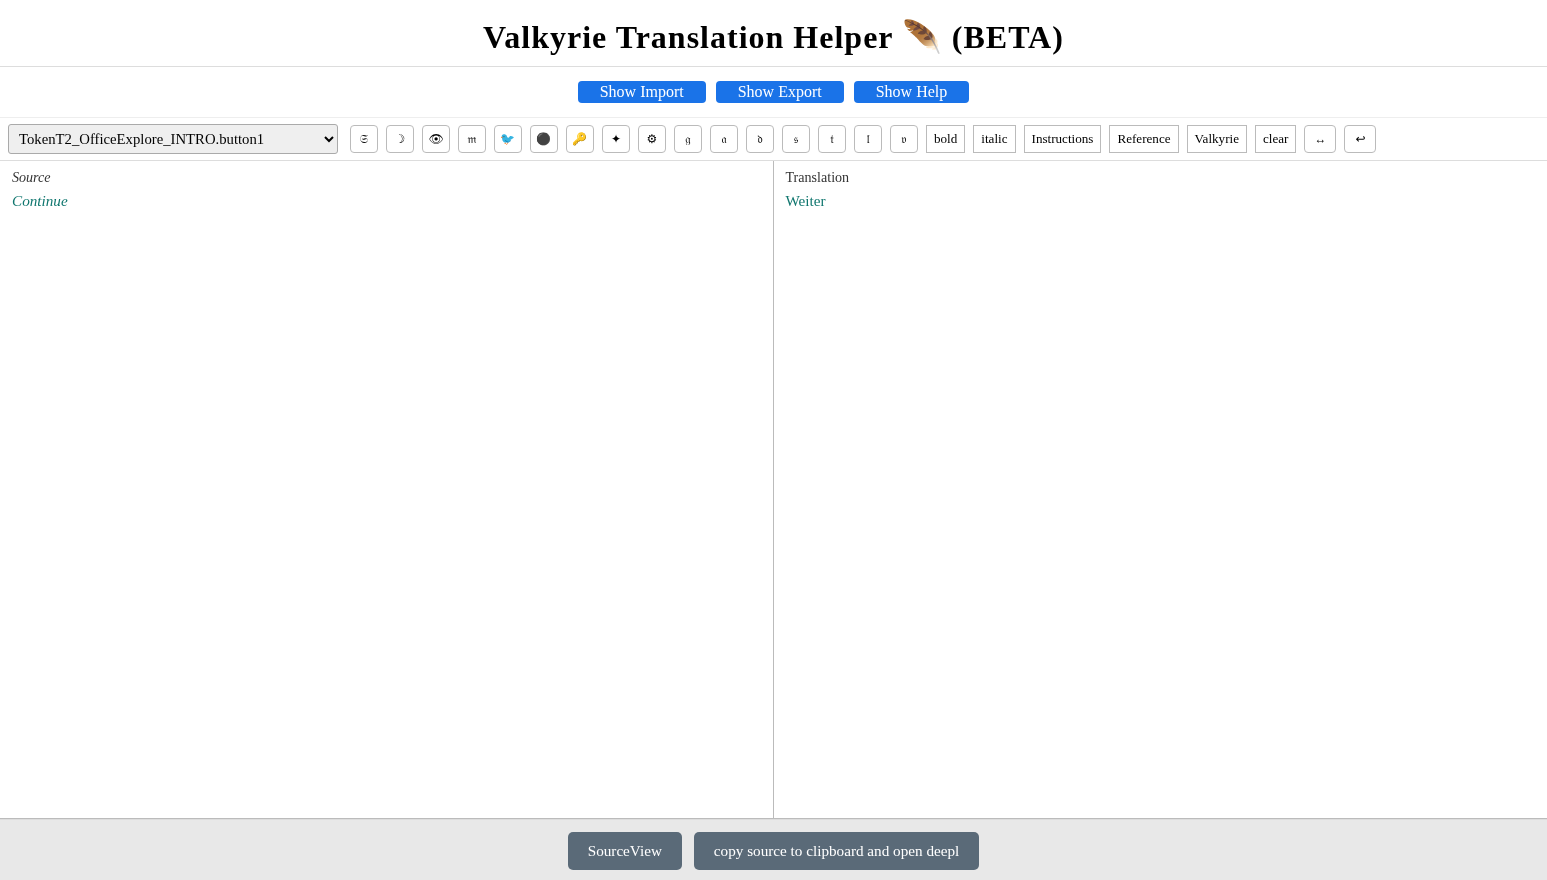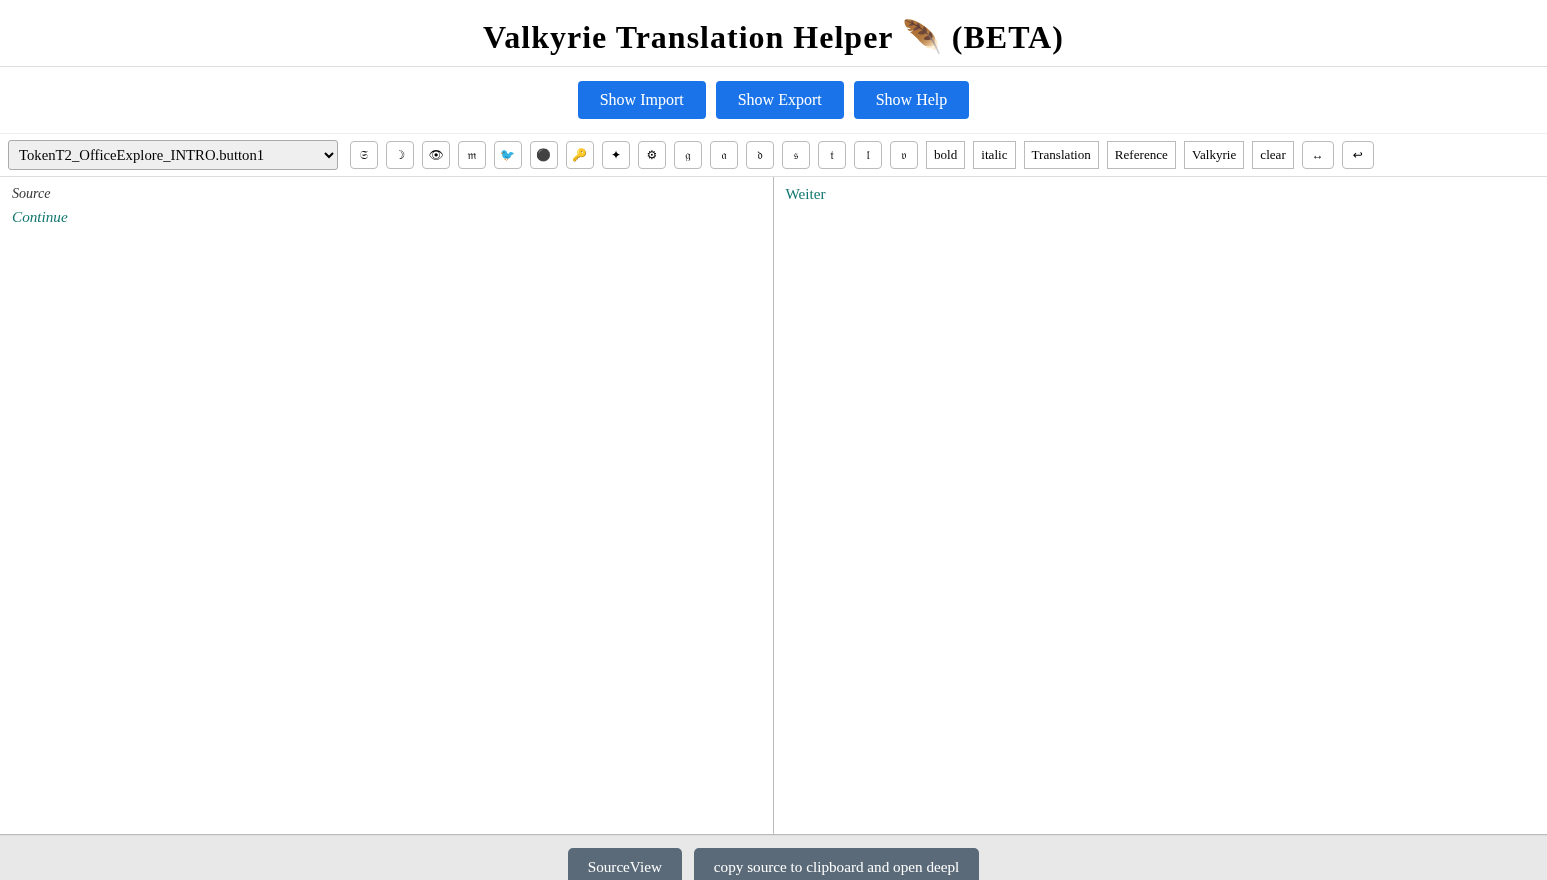--- a/index.html
+++ b/index.html
@@ -29,21 +29,21 @@
       gap: 10px;
       padding: 14px 0;
       border-bottom: 1px solid #eee;
     }
 
     .top-btn {
       background: #1a73e8;
       color: #fff;
       border: none;
       border-radius: 4px;
-      padding: 10px 22px;
+      padding: 2px 22px;
       font-size: 1rem;
       cursor: pointer;
       font-family: Georgia, serif;
     }
 
     #toolbar {
       display: flex;
       align-items: center;
       padding: 6px 8px;
       border-bottom: 1px solid #ddd;
@@ -185,35 +185,36 @@
   <button class="icon-btn" title="icon10">𝔤</button>
   <button class="icon-btn" title="icon11">𝔞</button>
   <button class="icon-btn" title="icon12">𝔡</button>
   <button class="icon-btn" title="icon13">𝔰</button>
   <button class="icon-btn" title="icon14">𝔱</button>
   <button class="icon-btn" title="icon15">𝔩</button>
   <button class="icon-btn" title="icon16">𝔳</button>
 
   <button class="text-btn">bold</button>
   <button class="text-btn">italic</button>
-  <button class="text-btn">Translation</button>
+  <button class="text-btn">Instructions</button>
   <button class="text-btn">Reference</button>
   <button class="text-btn">Valkyrie</button>
   <button class="text-btn">clear</button>
   <button class="icon-btn" style="width:32px;">↔</button>
   <button class="icon-btn" style="width:32px;">↩</button>
 </div>
 
 <div id="main-content">
   <div id="panes-wrapper">
     <div id="source-pane">
       <div class="pane-label">Source</div>
       <div class="source-text">Continue</div>
     </div>
     <div id="translation-pane">
+      <div class="pane-label">Translation</div>
       <div class="translation-text">Weiter</div>
     </div>
   </div>
 
   <div id="bottom-bar">
     <button class="bottom-btn">SourceView</button>
     <button class="bottom-btn">copy source to clipboard and open deepl</button>
   </div>
 </div>
 

